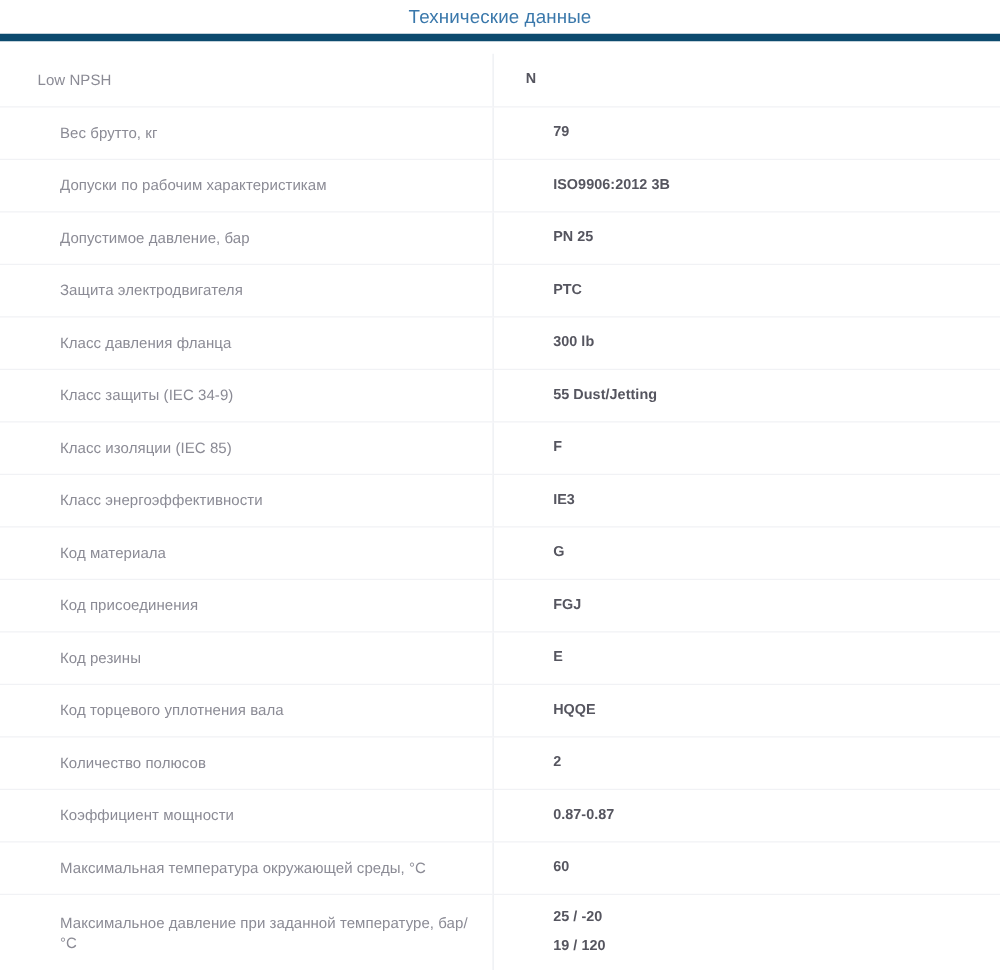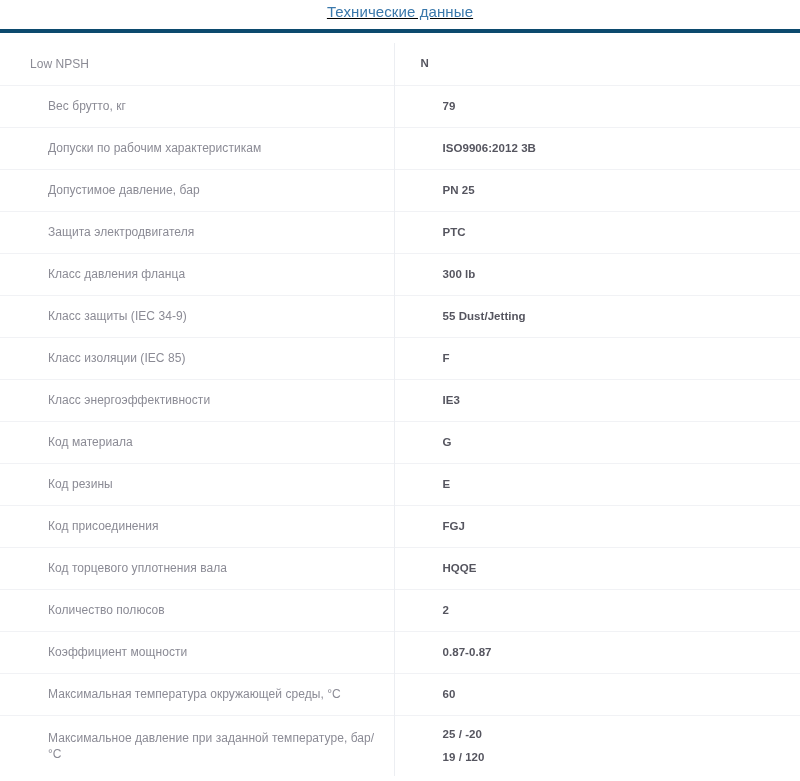--- a/index.html
+++ b/index.html
@@ -21,25 +21,24 @@
     height: 781px;
     position: relative;
     background: #ffffff;
     box-sizing: border-box;
   }
 
   
   .panel-header {
     height: 33px;
     display: flex;
-    align-items: flex-end;
+    align-items: center;
     justify-content: center;
-    border-bottom: 4px solid #0c4a6e;
-    box-sizing: border-box;
-    text-decoration: underline;
+    border-bottom: 6px solid #0c4a6e;
+    box-sizing: border-box;
   }
   .panel-title {
     font-size: 15px;
     font-weight: 400;
     color: #3a78ab;
     letter-spacing: 0.1px;
     line-height: 1;
     white-space: nowrap;
   }
 
@@ -158,29 +157,29 @@
             <span class="value-line">IE3</span>
           </td>
         </tr>
         <tr class="spec-row">
           <td class="spec-label">Код материала</td>
           <td class="spec-value">
             <span class="value-line">G</span>
           </td>
         </tr>
         <tr class="spec-row">
+          <td class="spec-label">Код присоединения</td>
+          <td class="spec-value">
+            <span class="value-line">FGJ</span>
+          </td>
+        </tr>
+        <tr class="spec-row">
           <td class="spec-label">Код резины</td>
           <td class="spec-value">
             <span class="value-line">E</span>
-          </td>
-        </tr>
-        <tr class="spec-row">
-          <td class="spec-label">Код присоединения</td>
-          <td class="spec-value">
-            <span class="value-line">FGJ</span>
           </td>
         </tr>
         <tr class="spec-row">
           <td class="spec-label">Код торцевого уплотнения вала</td>
           <td class="spec-value">
             <span class="value-line">HQQE</span>
           </td>
         </tr>
         <tr class="spec-row">
           <td class="spec-label">Количество полюсов</td>

